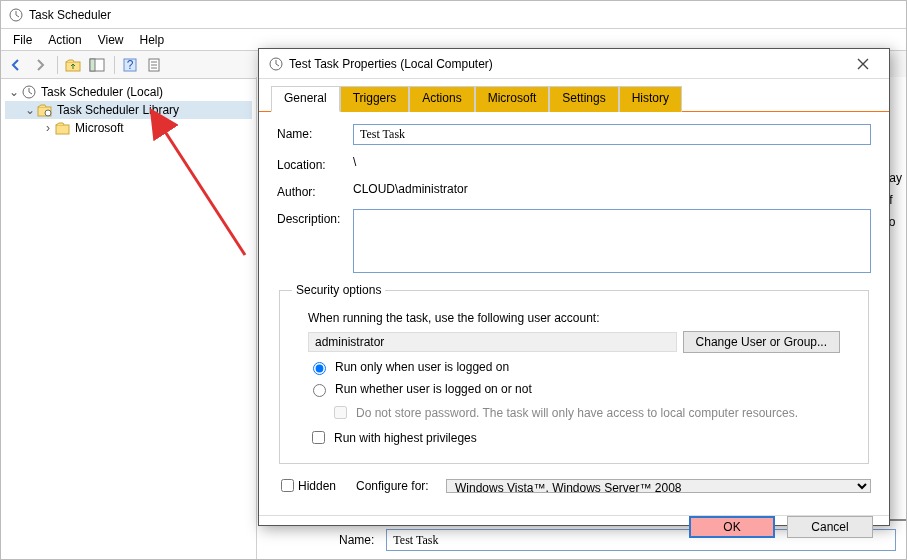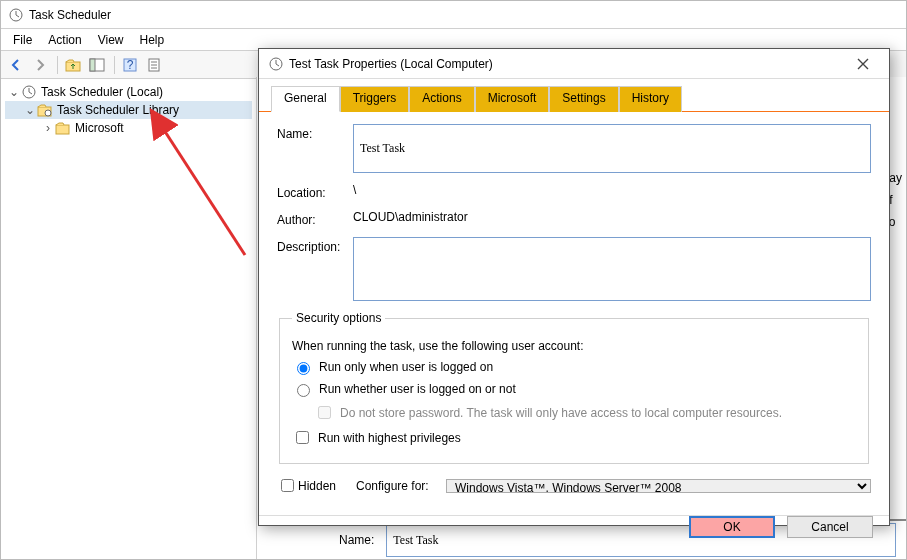--- a/index.html
+++ b/index.html
@@ -32,26 +32,26 @@
   .dlg-title { height:30px; display:flex; align-items:center; padding:8px 10px; border-bottom:1px solid #dcdcdc; }
   .dlg-title .icon { width:14px; height:14px; margin-right:6px; }
   .dlg-close { margin-left:auto; width:32px; height:22px; display:flex; align-items:center; justify-content:center; }
   .tabstrip { display:flex; padding:6px 10px 0 12px; border-bottom:1px solid #f97316; }
   .tab { padding:4px 12px 6px; border:1px solid #cfcfcf; border-bottom:none; margin-right:0; background:#eab308; position:relative; top:1px; }
   .tab.active { background:#fff; border-bottom:1px solid #fff; }
   .tabbody { flex:1; padding:12px 18px 10px 18px; }
   .frow { display:flex; align-items:flex-start; margin-bottom:10px; }
   .flabel { width:76px; padding-top:3px; }
   .frow input[type=text], .frow .ro, .frow textarea { flex:1; }
-  input[type=text], textarea { border:1px solid #7a9fcf; padding:16px 6px; font:12px "Segoe UI"; }
+  input[type=text], textarea { border:1px solid #7a9fcf; padding:2px 6px; font:12px "Segoe UI"; }
   .ro { background:#f0f0f0; border:1px solid #ddd; padding:2px 6px; height:20px; }
   textarea { height:64px; resize:none; }
   fieldset.sec { border:1px solid #cfcfcf; padding:8px 12px 10px; margin-top:4px; }
   fieldset.sec legend { padding:0 4px; }
-  .sec .line { display:flex; align-items:center; margin:6px 0; gap:6px; }
+  .sec .line { display:flex; align-items:center; margin:6px 16px; gap:6px; }
   .btn { height:22px; padding:0 12px; background:#e9e9e9; border:1px solid #adadad; cursor:default; }
   .btn.primary { border:2px solid #2e77cf; background:#fca5a5; }
   select { height:14px; border:1px solid #adadad; padding:0 4px; flex:1; }
   .dlg-foot { height:44px; border-top:1px solid #dcdcdc; display:flex; align-items:center; justify-content:flex-end; padding:0 16px; gap:12px; }
   .dlg-foot .btn { width:86px; }
 
   
   .arrow { position:absolute; left:135px; top:95px; pointer-events:none; }
 
   
@@ -219,20 +219,24 @@
       <div class="flabel">Description:</div>
       <textarea style=""></textarea>
     </div>
 
     <fieldset class="sec">
       <legend>Security options</legend>
       <div class="line">
           <span>When running the task, use the following user account:</span>
         </div>
       <div class="line">
+        <div class="ro" style="flex:1">administrator</div>
+        <button class="btn">Change User or Group...</button>
+      </div>
+      <div class="line">
         <input type="radio" name="runmode" checked="" style="">
         <label>Run only when user is logged on</label>
       </div>
       <div class="line">
         <input type="radio" name="runmode" style="">
         <label>Run whether user is logged on or not</label>
       </div>
       <div class="line" style="padding-left:22px;color:#888">
         <input type="checkbox" disabled="" style="">
         <label>Do not store password.  The task will only have access to local computer resources.</label>

